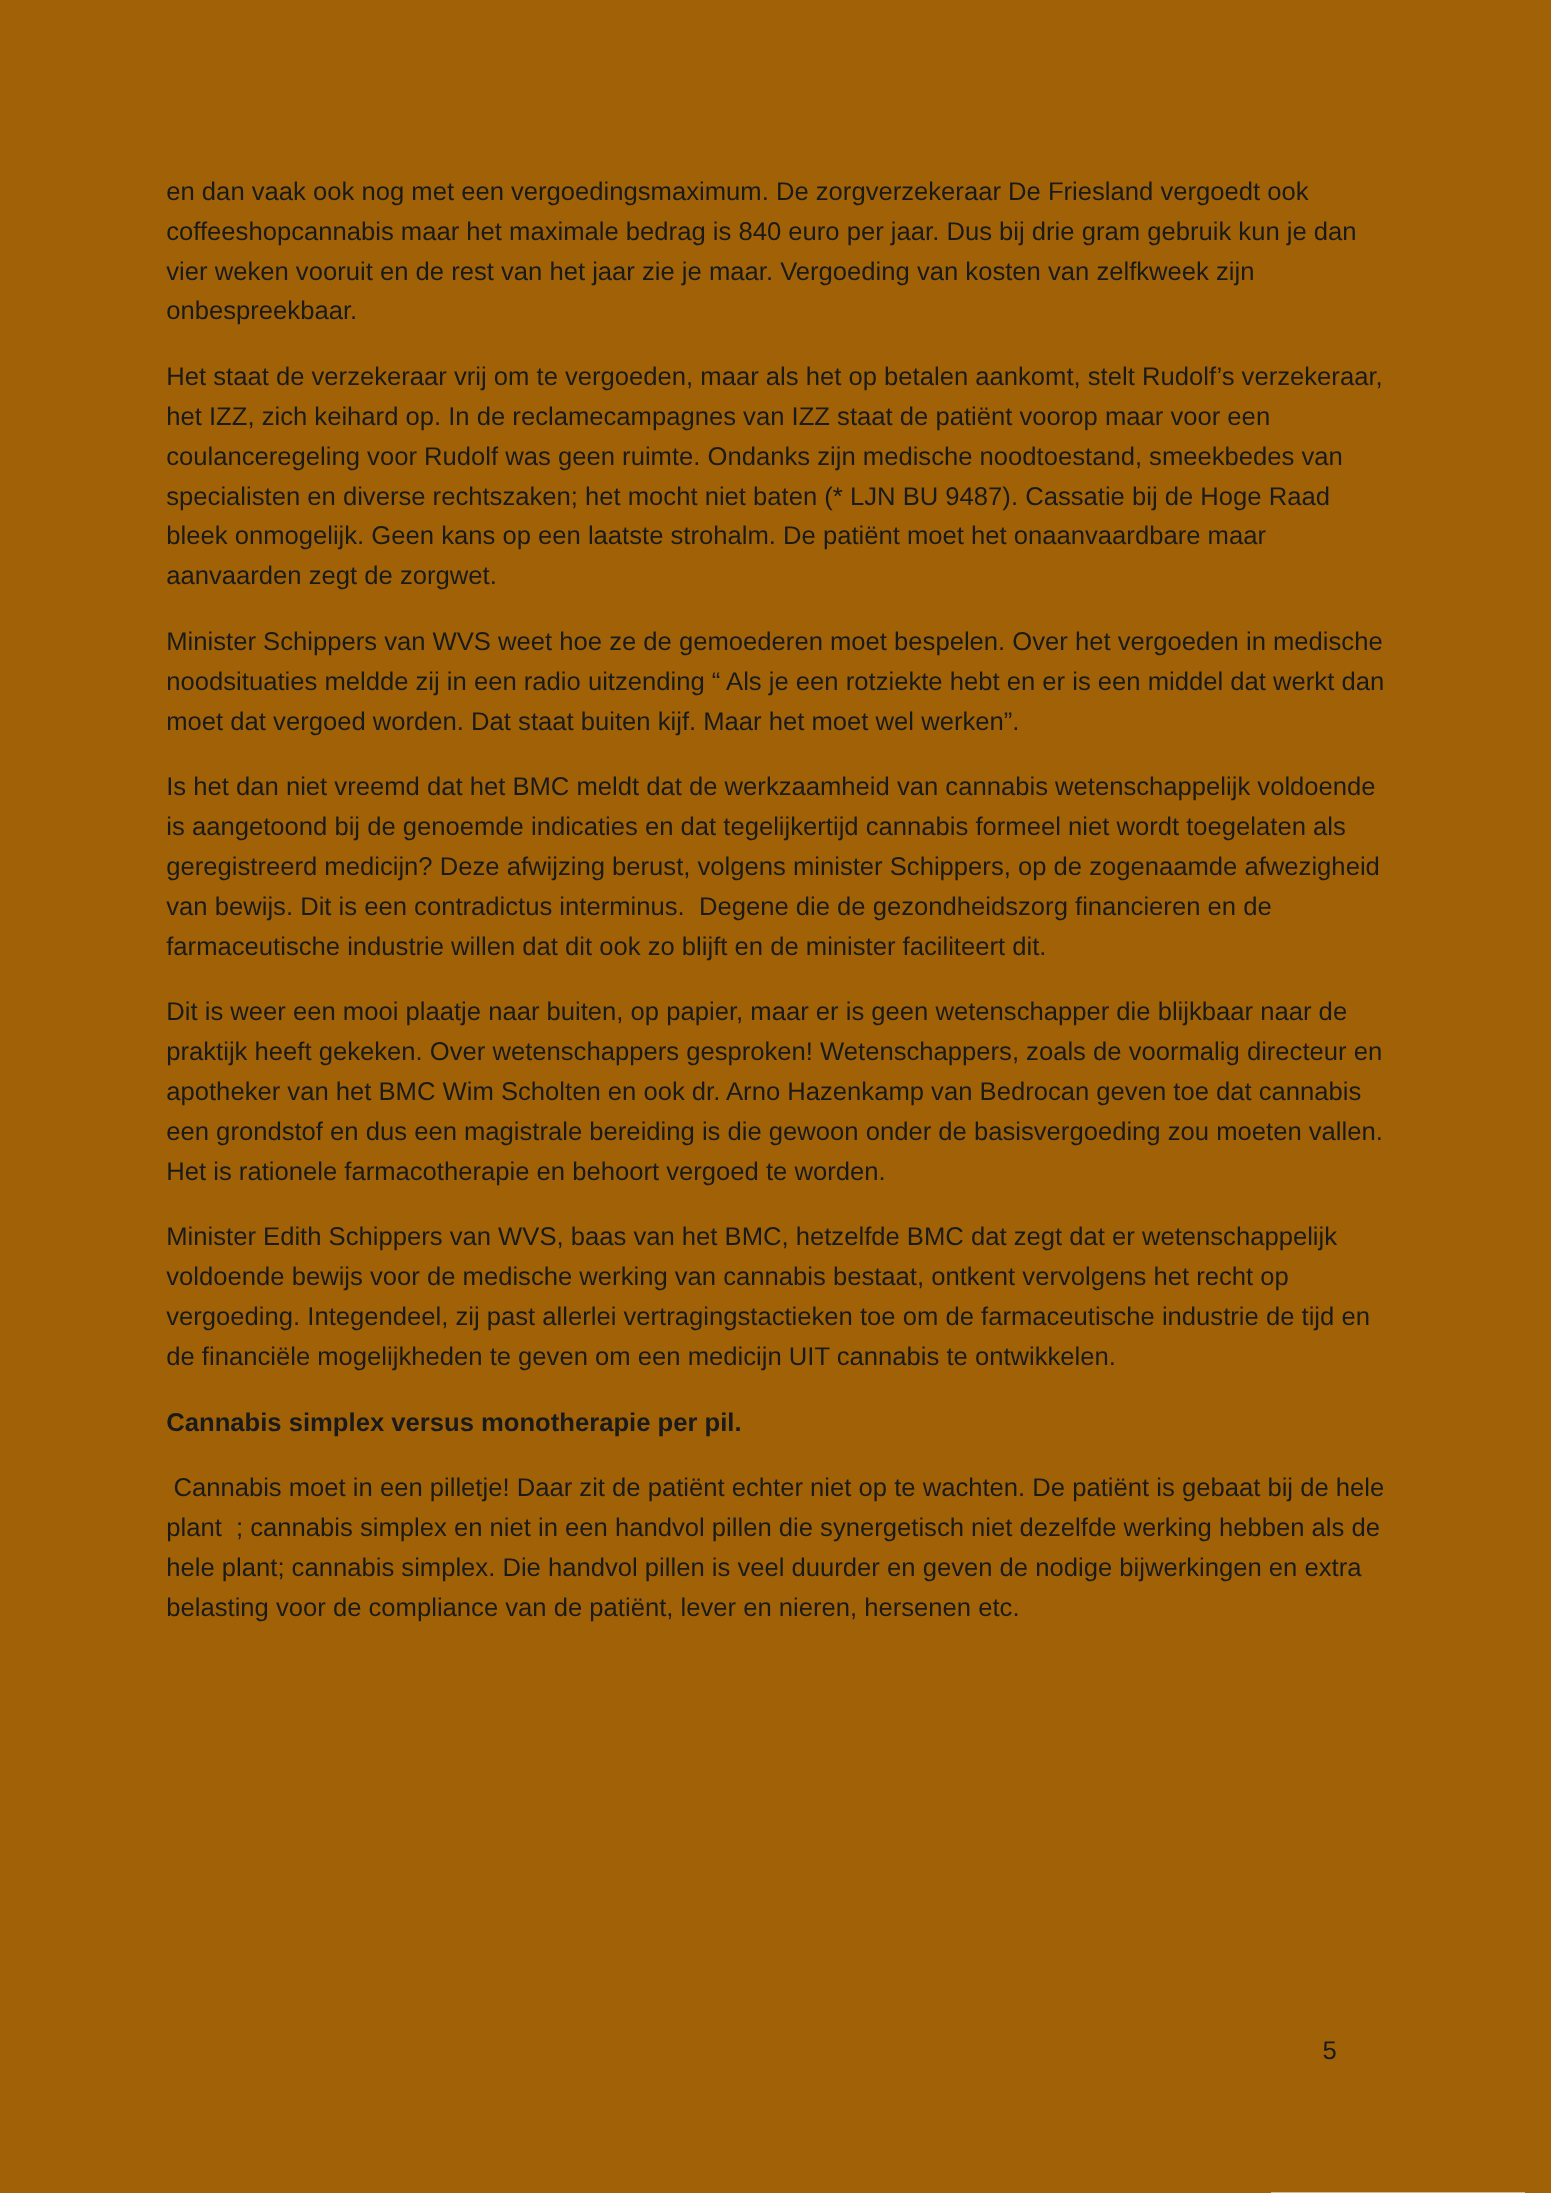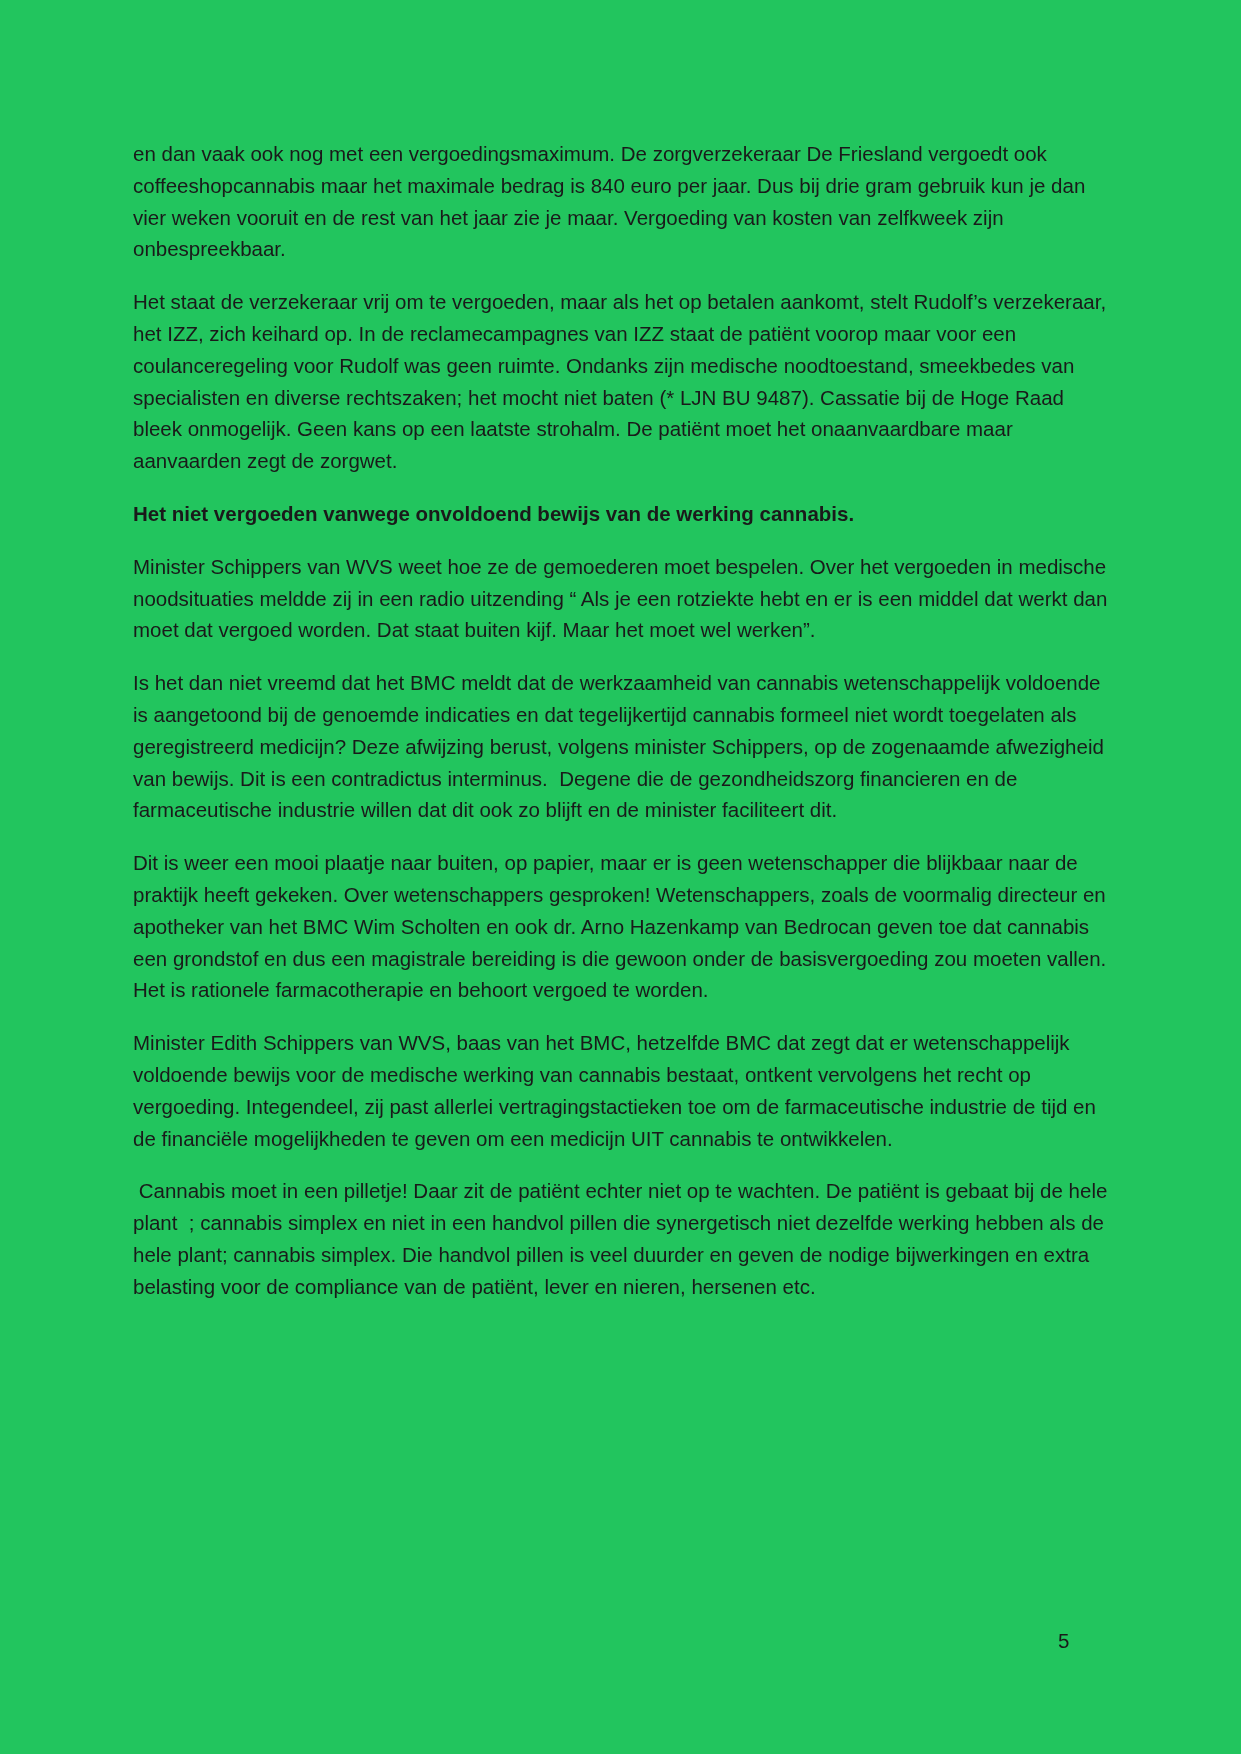--- a/index.html
+++ b/index.html
@@ -4,21 +4,21 @@
 <style>
   html, body {
     margin: 0;
     padding: 0;
     background: #ffffff;
   }
   .page {
     position: relative;
     width: 1241px;
     height: 1754px;
-    background: #22c55e;
+    background: #a16207;
     font-family: "Liberation Sans", sans-serif;
     color: #1a1a1a;
     overflow: hidden;
   }
   .text-block {
     position: absolute;
     left: 133px;
     top: 138px;
     width: 980px;
   }
@@ -45,21 +45,21 @@
     color: #1a1a1a;
   }
 </style>
 </head>
 <body>
 
 <div class="page">
   <div class="text-block">
     <p class="para">en dan vaak ook nog met een vergoedingsmaximum. De zorgverzekeraar De Friesland vergoedt ook coffeeshopcannabis maar het maximale bedrag is 840 euro per jaar. Dus bij drie gram gebruik kun je dan vier weken vooruit en de rest van het jaar zie je maar. Vergoeding van kosten van zelfkweek zijn onbespreekbaar.</p>
     <p class="para">Het staat de verzekeraar vrij om te vergoeden, maar als het op betalen aankomt, stelt Rudolf’s verzekeraar, het IZZ, zich keihard op. In de reclamecampagnes van IZZ staat de patiënt voorop maar voor een coulanceregeling voor Rudolf was geen ruimte. Ondanks zijn medische noodtoestand, smeekbedes van specialisten en diverse rechtszaken; het mocht niet baten (* LJN BU 9487). Cassatie bij de Hoge Raad bleek onmogelijk. Geen kans op een laatste strohalm. De patiënt moet het onaanvaardbare maar aanvaarden zegt de zorgwet.</p>
-    <h2 class="heading">Het niet vergoeden vanwege onvoldoend bewijs van de werking cannabis.</h2>
     <p class="para">Minister Schippers van WVS weet hoe ze de gemoederen moet bespelen. Over het vergoeden in medische noodsituaties meldde zij in een radio uitzending “ Als je een rotziekte hebt en er is een middel dat werkt dan moet dat vergoed worden. Dat staat buiten kijf. Maar het moet wel werken”.</p>
     <p class="para">Is het dan niet vreemd dat het BMC meldt dat de werkzaamheid van cannabis wetenschappelijk voldoende is aangetoond bij de genoemde indicaties en dat tegelijkertijd cannabis formeel niet wordt toegelaten als geregistreerd medicijn? Deze afwijzing berust, volgens minister Schippers, op de zogenaamde afwezigheid van bewijs. Dit is een contradictus interminus.  Degene die de gezondheidszorg financieren en de farmaceutische industrie willen dat dit ook zo blijft en de minister faciliteert dit.</p>
     <p class="para">Dit is weer een mooi plaatje naar buiten, op papier, maar er is geen wetenschapper die blijkbaar naar de praktijk heeft gekeken. Over wetenschappers gesproken! Wetenschappers, zoals de voormalig directeur en apotheker van het BMC Wim Scholten en ook dr. Arno Hazenkamp van Bedrocan geven toe dat cannabis een grondstof en dus een magistrale bereiding is die gewoon onder de basisvergoeding zou moeten vallen. Het is rationele farmacotherapie en behoort vergoed te worden.</p>
     <p class="para">Minister Edith Schippers van WVS, baas van het BMC, hetzelfde BMC dat zegt dat er wetenschappelijk voldoende bewijs voor de medische werking van cannabis bestaat, ontkent vervolgens het recht op vergoeding. Integendeel, zij past allerlei vertragingstactieken toe om de farmaceutische industrie de tijd en de financiële mogelijkheden te geven om een medicijn UIT cannabis te ontwikkelen.</p>
+    <h2 class="heading">Cannabis simplex versus monotherapie per pil.</h2>
     <p class="para"> Cannabis moet in een pilletje! Daar zit de patiënt echter niet op te wachten. De patiënt is gebaat bij de hele plant  ; cannabis simplex en niet in een handvol pillen die synergetisch niet dezelfde werking hebben als de hele plant; cannabis simplex. Die handvol pillen is veel duurder en geven de nodige bijwerkingen en extra belasting voor de compliance van de patiënt, lever en nieren, hersenen etc.</p>
   </div>
   <div class="page-number">5</div>
 </div>
 
 </body></html>

